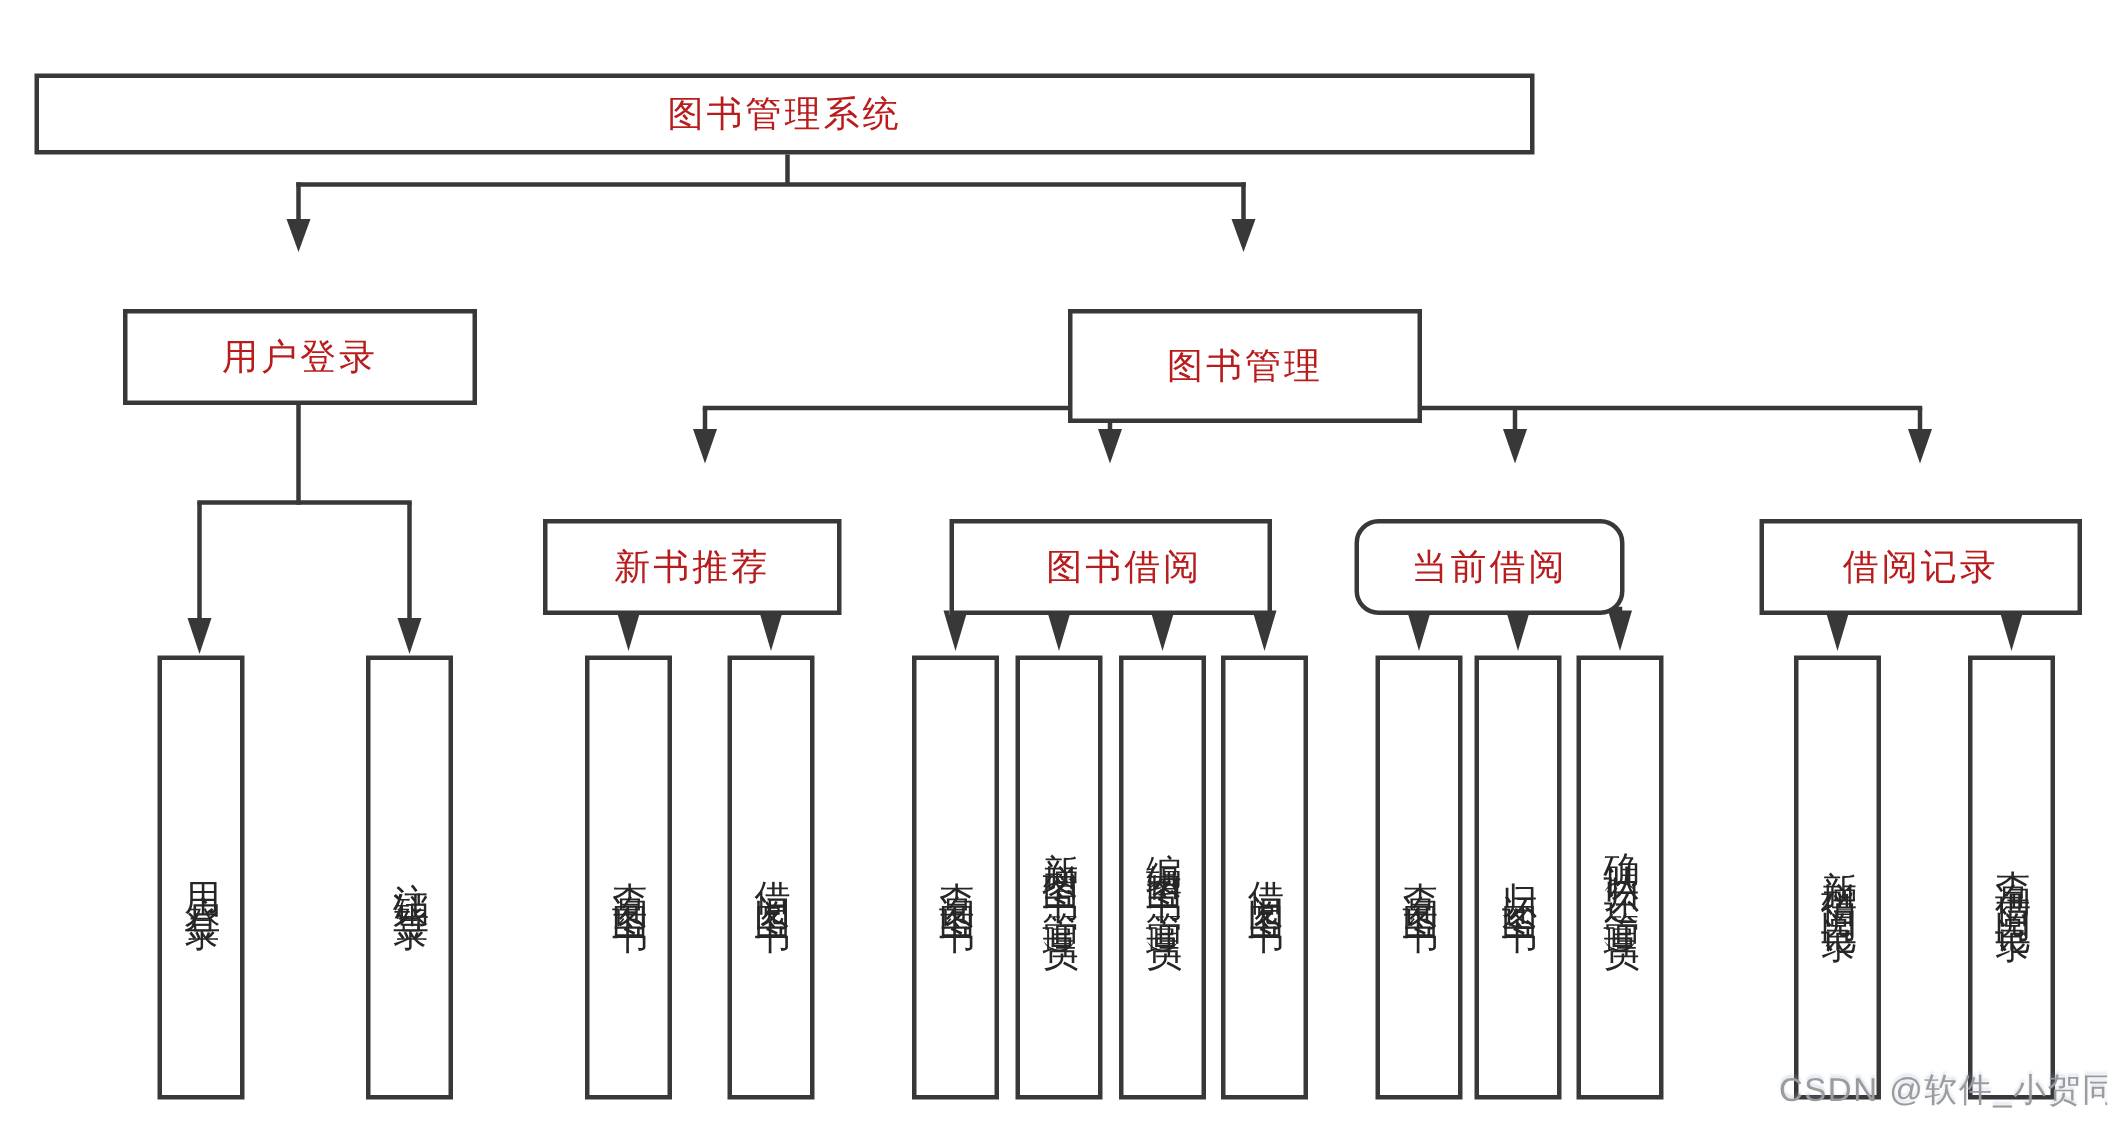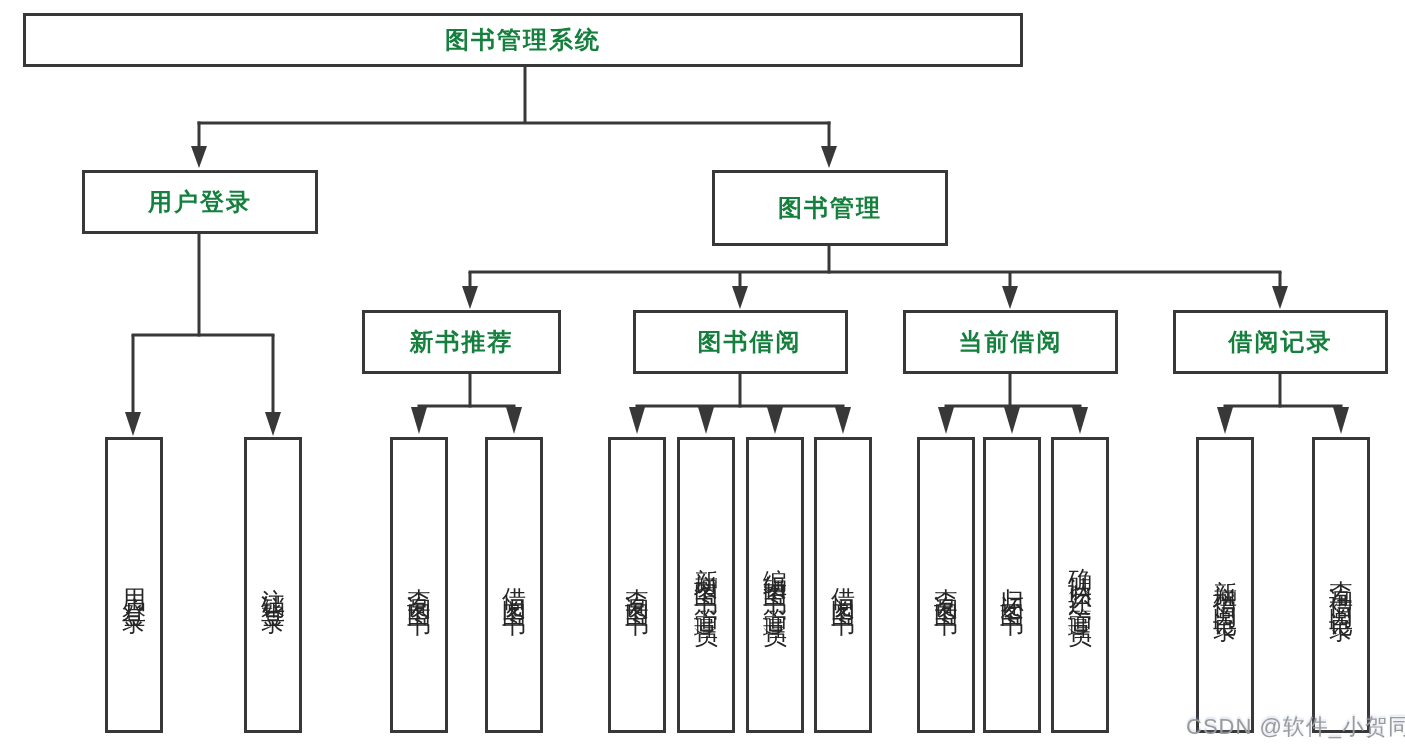--- a/index.html
+++ b/index.html
@@ -22,25 +22,26 @@
     pointer-events: none;
   }
   .node {
     position: absolute;
     box-sizing: border-box;
     border: 3px solid #383838;
     background: #ffffff;
     display: flex;
     align-items: center;
     justify-content: center;
-    color: #15803d;
+    color: #b91c1c;
     font-size: 24px;
-    font-weight: 700;
+    font-weight: 400;
     letter-spacing: 2px;
     white-space: nowrap;
+    margin-top: 36px;
   }
   .vnode {
     position: absolute;
     box-sizing: border-box;
     border: 3px solid #383838;
     background: #ffffff;
     display: flex;
     align-items: center;
     justify-content: center;
     color: #262626;
@@ -130,21 +131,21 @@
   <div class="node" style="left:712px; top:170px; width:236px; height:76px;justify-content:center;">
     <span>图书管理</span>
   </div>
 
   <div class="node" style="left:362px; top:310px; width:199px; height:64px;">
     <span>新书推荐</span>
   </div>
   <div class="node" style="left:633px; top:310px; width:215px; height:64px;padding-left:18px;">
     <span>图书借阅</span>
   </div>
-  <div class="node" style="left:903px; top:310px; width:215px; height:64px;">
+  <div class="node" style="left:903px; top:310px; width:180px; height:64px;border-radius:16px;">
     <span>当前借阅</span>
   </div>
   <div class="node" style="left:1173px; top:310px; width:215px; height:64px;">
     <span>借阅记录</span>
   </div>
 
   <div class="vnode" style="left:105px; top:437px; width:58px; height:296px;">
     <span class="vtext">用户登录</span>
   </div>
   <div class="vnode" style="left:244px; top:437px; width:58px; height:296px;">

